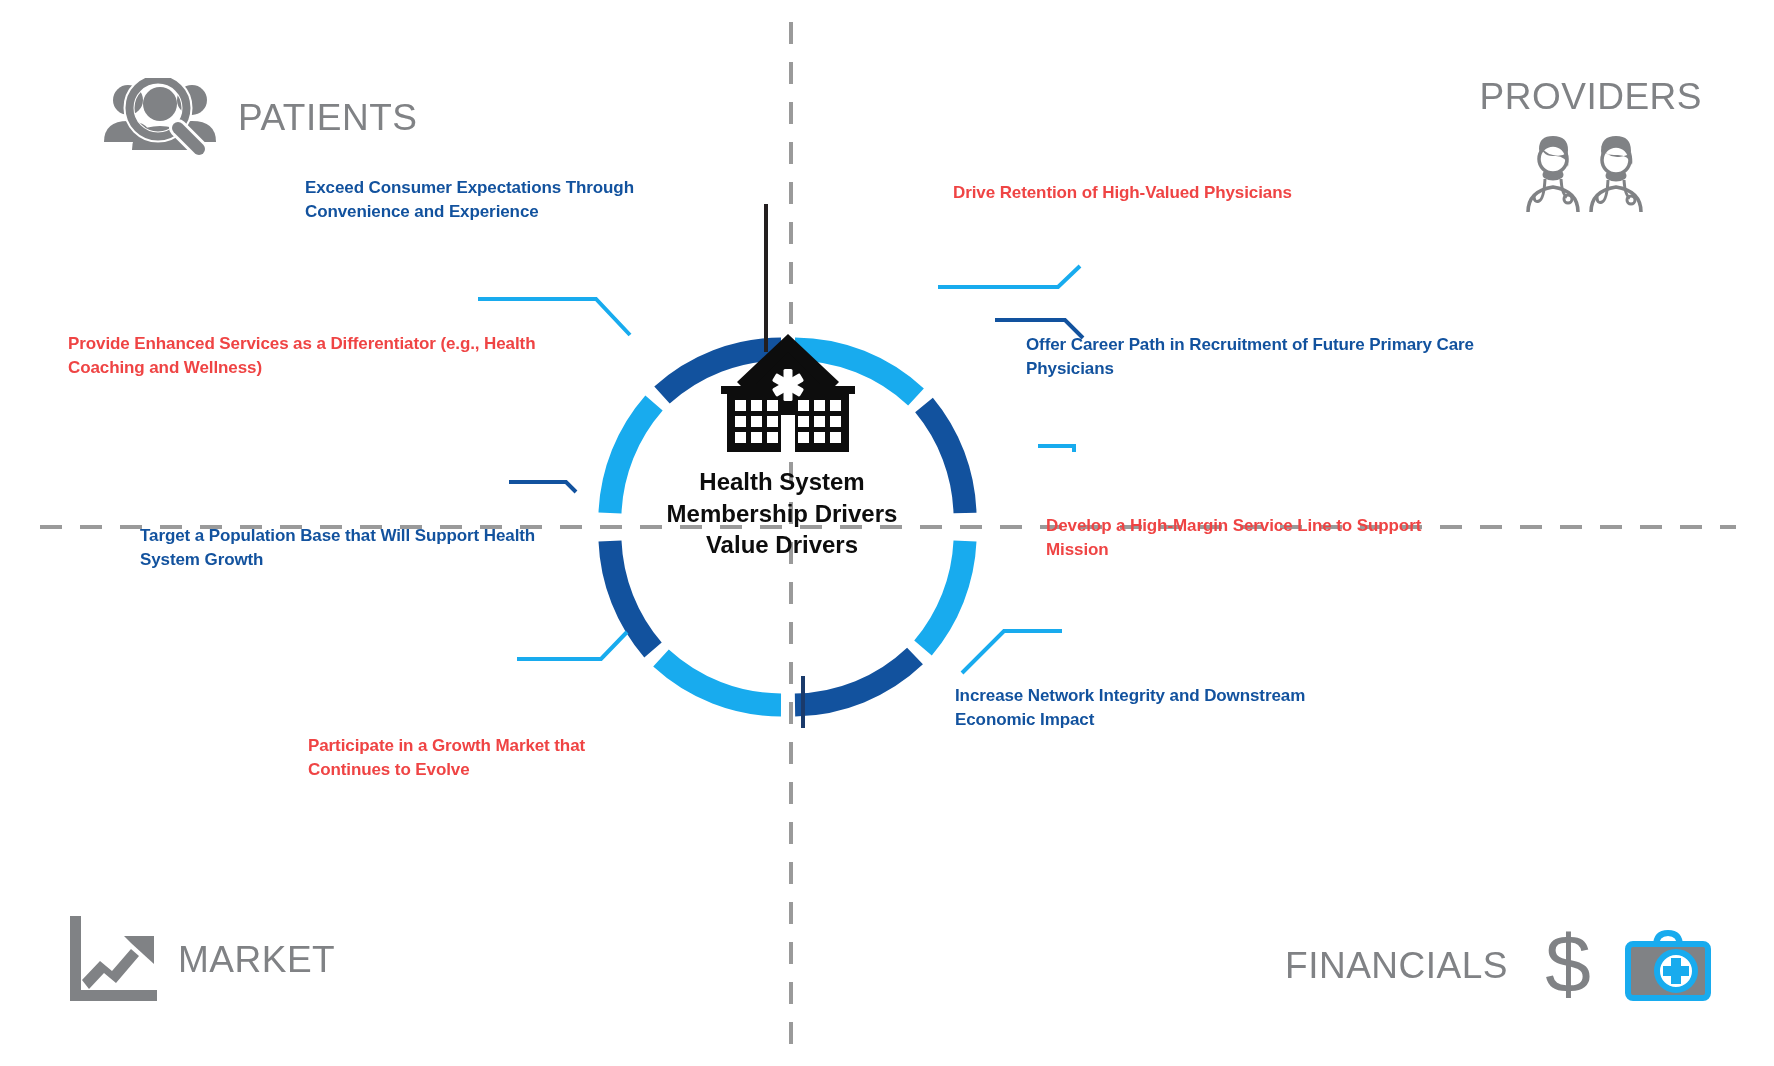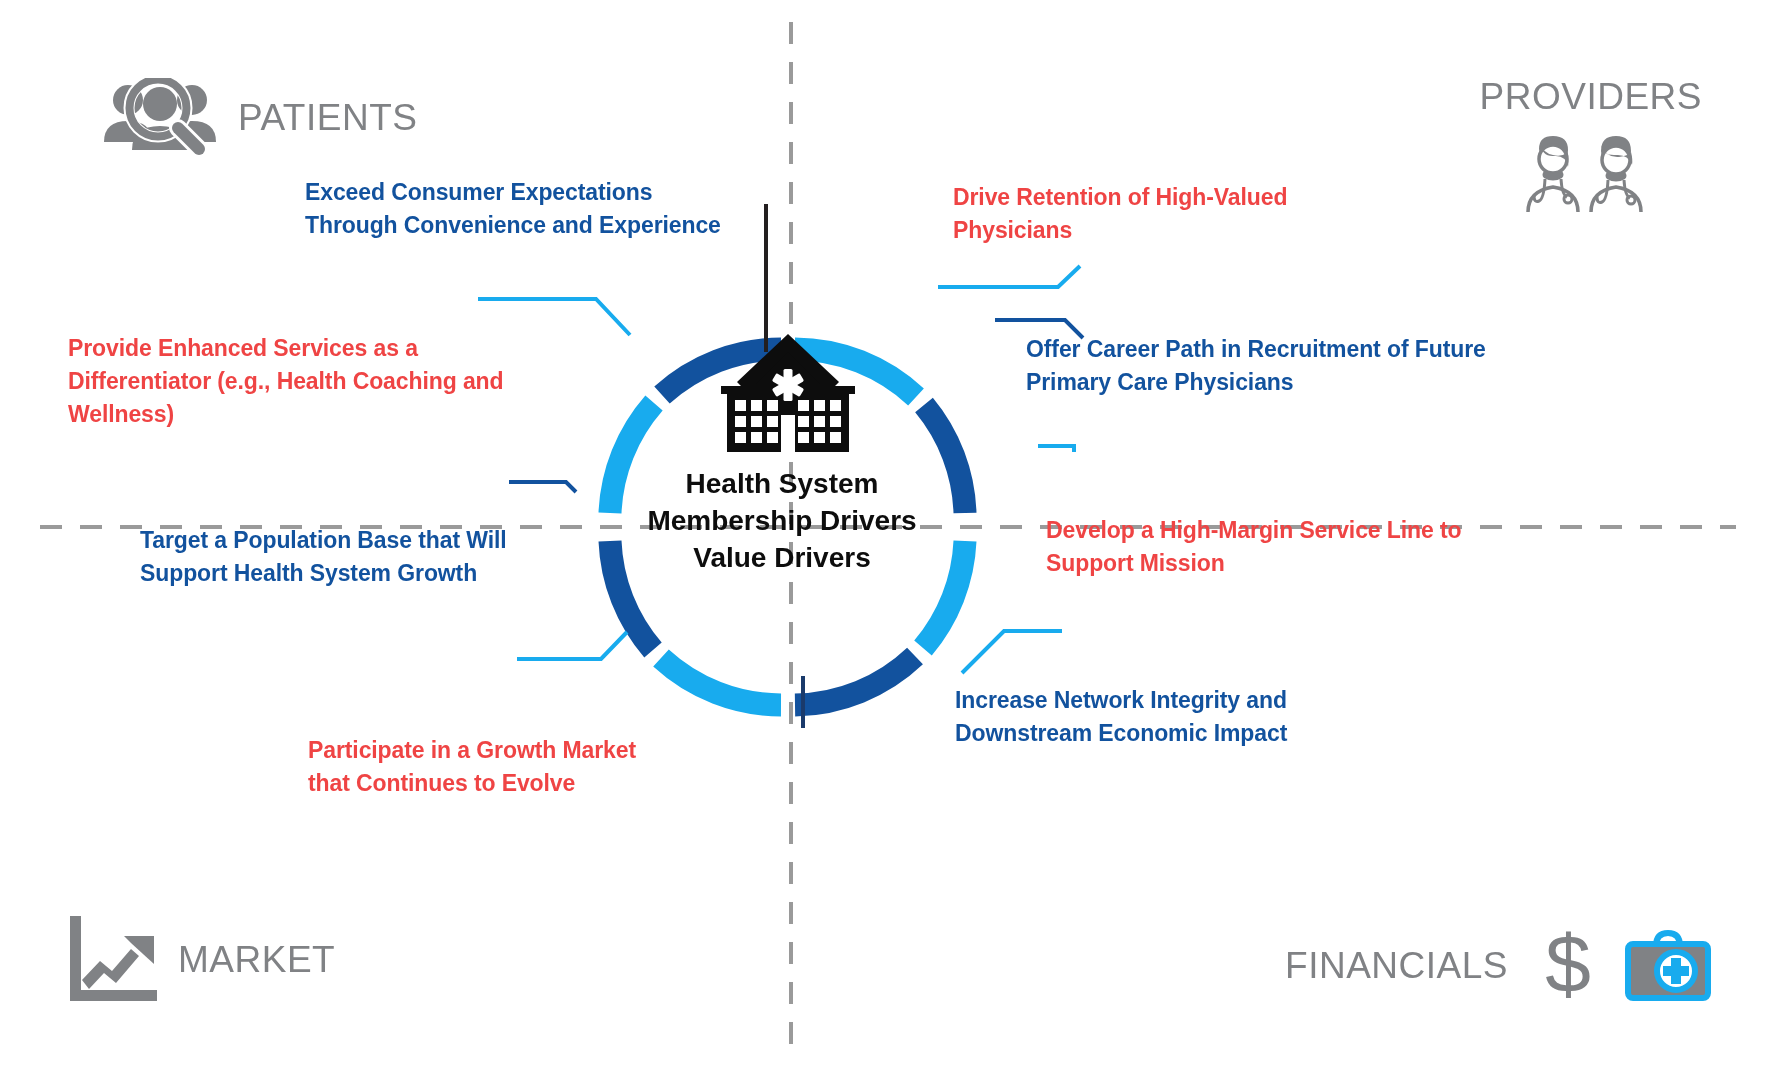--- a/index.html
+++ b/index.html
@@ -20,21 +20,21 @@
   #corner-patients{left:100px;top:78px;}
   #corner-providers{right:72px;top:78px;flex-direction:column;}
   #corner-market{left:64px;bottom:62px;}
   #corner-financials{right:62px;bottom:58px;}
 
   .corner-icon{flex:0 0 auto;display:block;}
 
   
   .driver{
     position:absolute;
-    font-size:23px;
+    font-size:17px;
     font-weight:700;
     line-height:1.44;
     letter-spacing:-0.1px;
   }
   .driver.dark{color:#12529E;}
   .driver.light{color:#ef4444;}
   .driver.right{text-align:left;}
 
   #d-patients-1{left:305px;top:176px;width:420px;}
   #d-patients-2{left:68px;top:332px;width:480px;}
@@ -42,21 +42,21 @@
   #d-providers-2{left:1026px;top:333px;width:480px;}
   #d-market-1{left:140px;top:524px;width:400px;}
   #d-market-2{left:308px;top:695px;width:350px;margin-top:39px;}
   #d-financials-1{left:1046px;top:514px;width:420px;}
   #d-financials-2{left:955px;top:684px;width:380px;}
 
   
   #center-text{
     position:absolute;left:637px;top:466px;width:290px;
     text-align:center;color:#0d0d0d;
-    font-size:28px;font-weight:700;line-height:1.32;
+    font-size:24px;font-weight:700;line-height:1.32;
   }
 </style>
 </head>
 <body>
 
 <div class="stage">
 
   <svg class="svg-layer" viewBox="0 0 1774 1066">
 
     <line x1="791" y1="22" x2="791" y2="1044" stroke="#9a9a9a" stroke-width="4" stroke-dasharray="22 18"></line>

